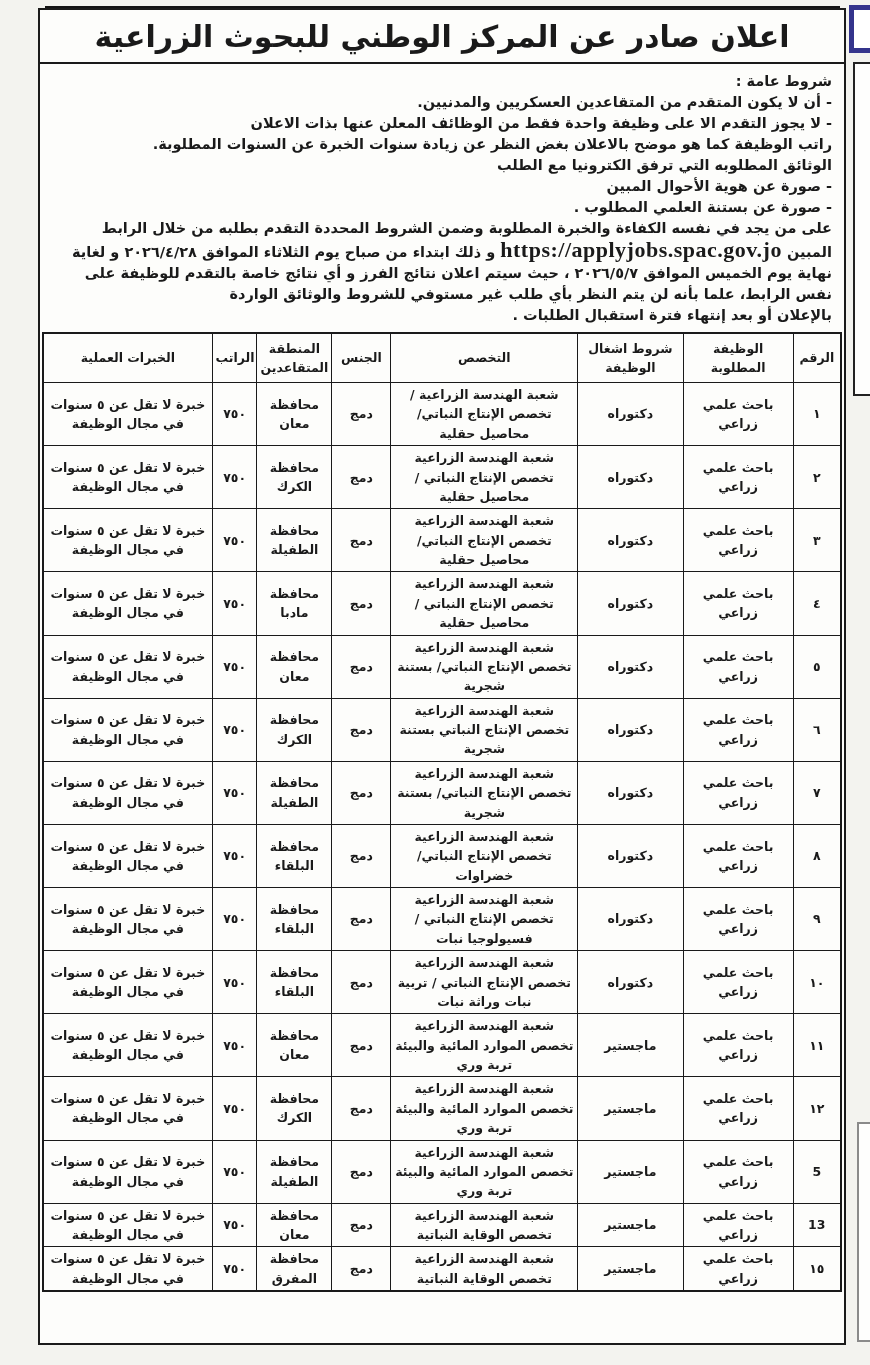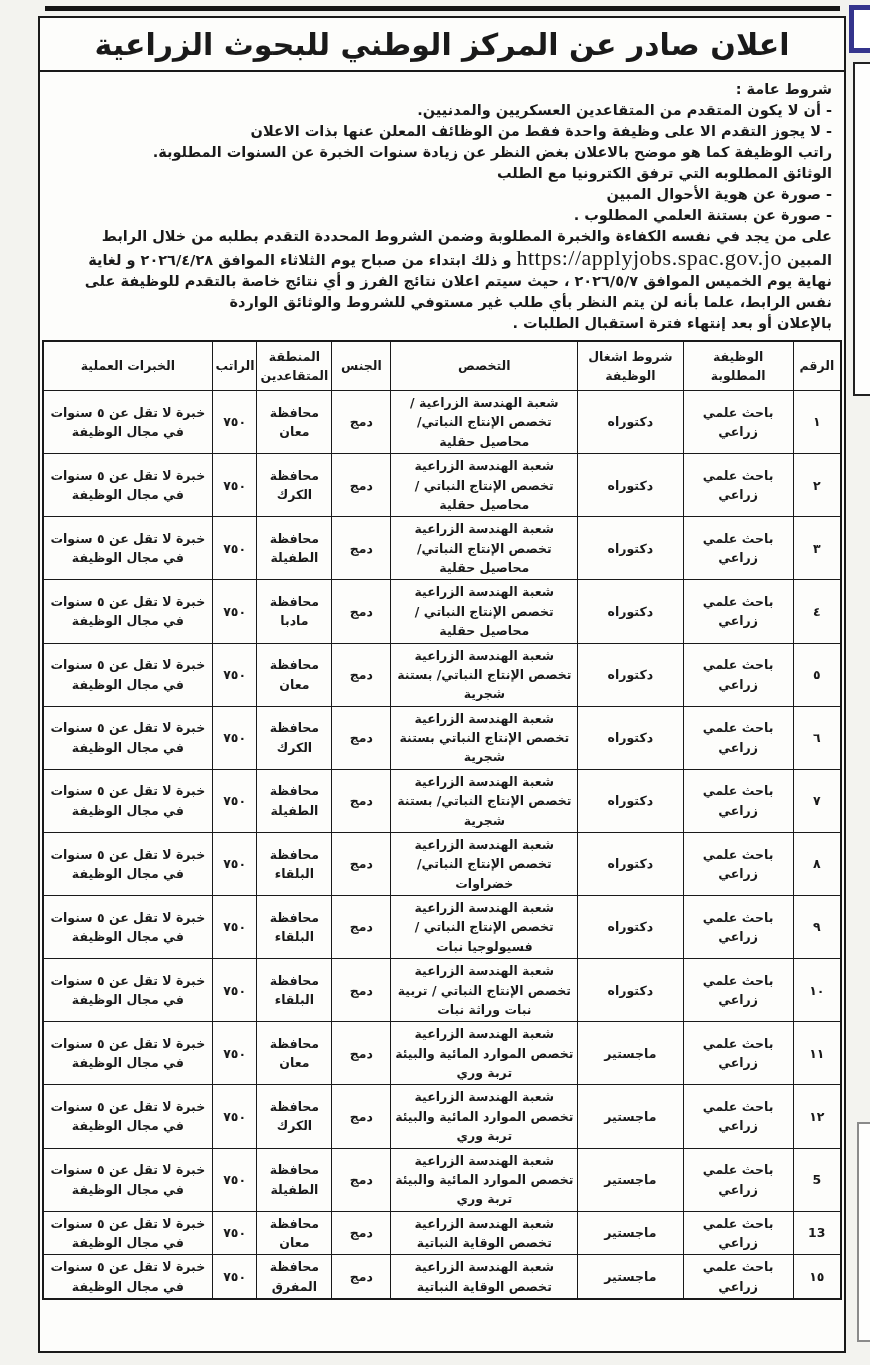--- a/index.html
+++ b/index.html
@@ -9,36 +9,36 @@
     font-family:"DejaVu Sans","Liberation Sans",sans-serif;
     color:#1a1a1a;overflow:hidden;
   }
   .top-rule{position:absolute;left:45px;top:6px;width:795px;height:5px;background:#141414;}
   
   .frag-blue{position:absolute;right:0;top:5px;width:16px;height:38px;background:#fff;border:5px solid #34348c;border-right:none;}
   .frag-black{position:absolute;right:0;top:62px;width:15px;height:330px;background:#fefefd;border:2px solid #222;border-right:none;}
   .frag-gray{position:absolute;right:0;top:1122px;width:11px;height:216px;background:#fefefd;border:2px solid #8a8a8a;border-right:none;}
 
   .main-box{
-    position:absolute;left:38px;top:16px;width:808px;height:1337px;
+    position:absolute;left:38px;top:8px;width:808px;height:1337px;
     box-sizing:border-box;border:2px solid #1a1a1a;background:#fdfdfb;
     direction:rtl;
   }
   .title{
     text-align:center;font-weight:bold;font-size:30px;line-height:1.2;
     padding:9px 4px 7px;border-bottom:2px solid #1a1a1a;
   }
   .intro{
     padding:7px 12px 3px 14px;font-size:14.5px;font-weight:bold;
     line-height:21px;text-align:right;
   }
   .intro p{margin:0;}
   .apply-par{margin:0;}
   .url{
-    font-family:"Liberation Serif",serif;font-weight:normal;
+    font-family:"Liberation Serif",serif;font-weight:bold;
     font-size:22px;direction:ltr;unicode-bidi:embed;letter-spacing:.5px;
   }
   table.jobs{
     width:800px;margin:3px auto 0;border-collapse:collapse;
     border:2px solid #1a1a1a;table-layout:fixed;background:#fdfdfb;
   }
   table.jobs th,table.jobs td{
     border:1.5px solid #1a1a1a;text-align:center;vertical-align:middle;
     font-size:12.5px;font-weight:bold;padding:2px 3px;line-height:1.55;
     overflow:hidden;

